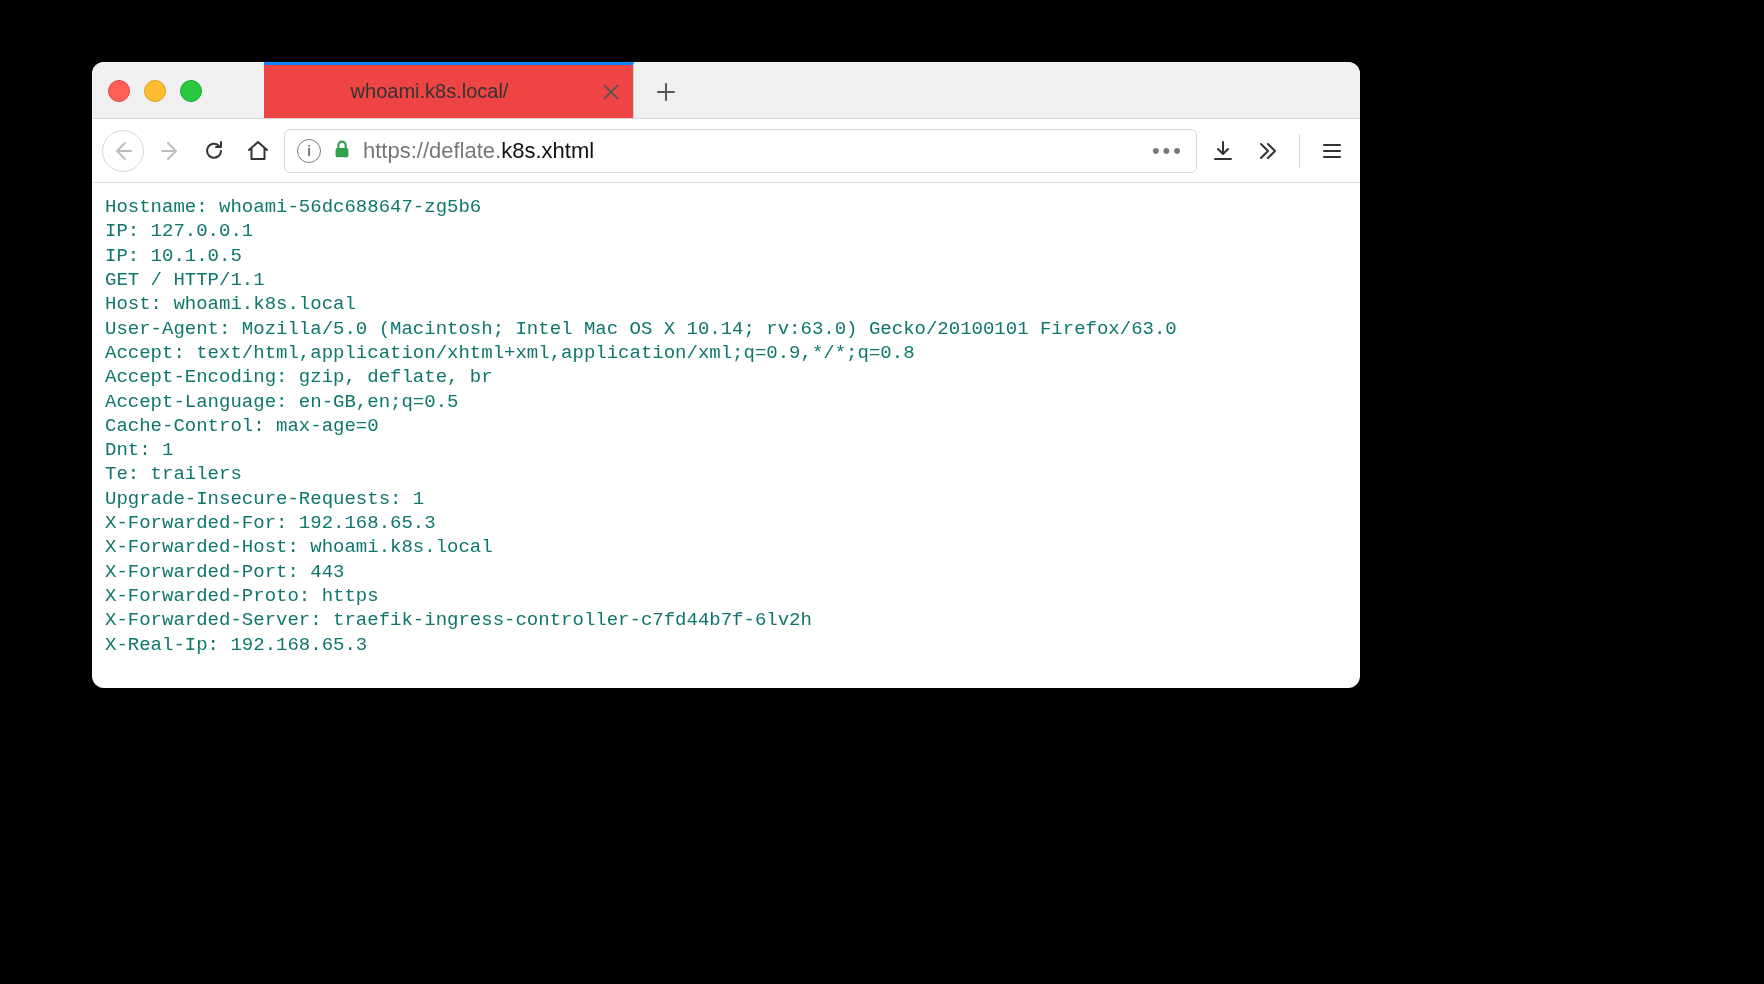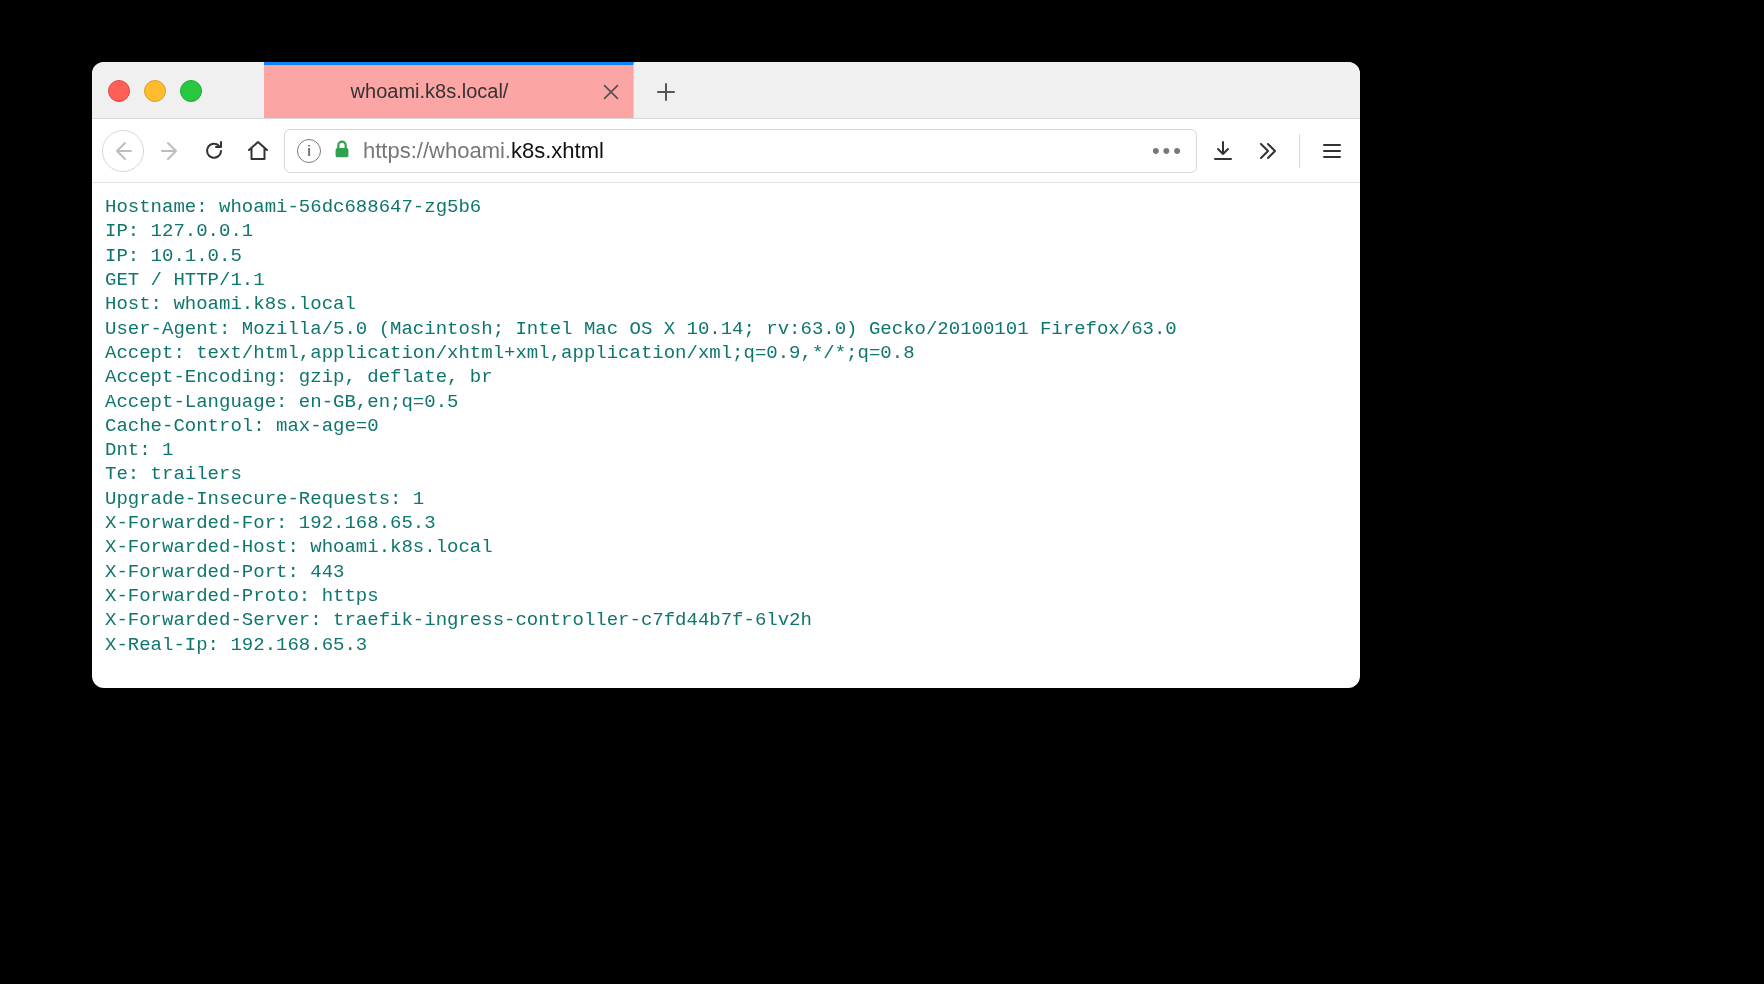--- a/index.html
+++ b/index.html
@@ -9,21 +9,21 @@
   }
   
   .tabbar{height:56px;background:#f0f0f0;border-bottom:1px solid #d8d8d8;position:relative;display:flex;align-items:flex-end;}
   .traffic{position:absolute;left:16px;top:18px;display:flex;gap:14px;}
   .traffic span{width:20px;height:20px;border-radius:50%;display:block;}
   .t-red{background:#ff5f57;border:1px solid #e24640;}
   .t-yel{background:#febc2e;border:1px solid #dea022;}
   .t-grn{background:#28c840;border:1px solid #1da82f;}
   .tab{
     position:absolute;left:172px;top:0;width:370px;height:56px;
-    background:#fca5a5;border-right:1px solid #d0d0d0;box-sizing:border-box;
+    background:#ef4444;border-right:1px solid #d0d0d0;box-sizing:border-box;
     display:flex;align-items:center;padding-right:6px;
     border-top:3px solid #0a84ff;
   }
   .tab-title{flex:1;text-align:center;font-size:20px;color:#333;white-space:nowrap;overflow:hidden;text-overflow:ellipsis;}
   .tab-close{width:32px;height:32px;font-size:22px;color:#555;display:flex;align-items:center;justify-content:center;border-radius:4px;}
   .newtab{position:absolute;left:556px;top:12px;width:36px;height:36px;font-size:28px;color:#555;display:flex;align-items:center;justify-content:center;}
   
   .navbar{height:63px;background:#fff;border-bottom:1px solid #e2e2e2;display:flex;align-items:center;padding:0 10px;gap:8px;}
   .circ{width:40px;height:40px;border:1px solid #d7d7d7;border-radius:50%;display:flex;align-items:center;justify-content:center;color:#333;}
   .disabled{color:#bdbdbd;}
@@ -94,21 +94,21 @@
       <span class="info">
         <span>i</span>
       </span>
       <span>
         <svg class="ic" viewBox="0 0 24 24">
             <rect x="5" y="11" width="14" height="10" rx="2" fill="#30a14e"></rect>
             <path d="M8 11 V8 a4 4 0 0 1 8 0 V11" stroke="#30a14e" stroke-width="2.4" fill="none"></path>
           </svg>
       </span>
       <span class="urltext">
-        <span>https://whoami.</span><span class="host">k8s.xhtml</span>
+        <span>https://deflate.</span><span class="host">k8s.xhtml</span>
       </span>
       <span class="dots">•••</span>
     </div>
 
     <div class="iconbtn">
       <svg class="ic24" viewBox="0 0 24 24">
           <path d="M12 3 V15 M7 10 L12 15 L17 10 M4 20 H20" stroke="#333" stroke-width="2" fill="none" stroke-linecap="round" stroke-linejoin="round"></path>
         </svg>
     </div>
     <div class="iconbtn">

